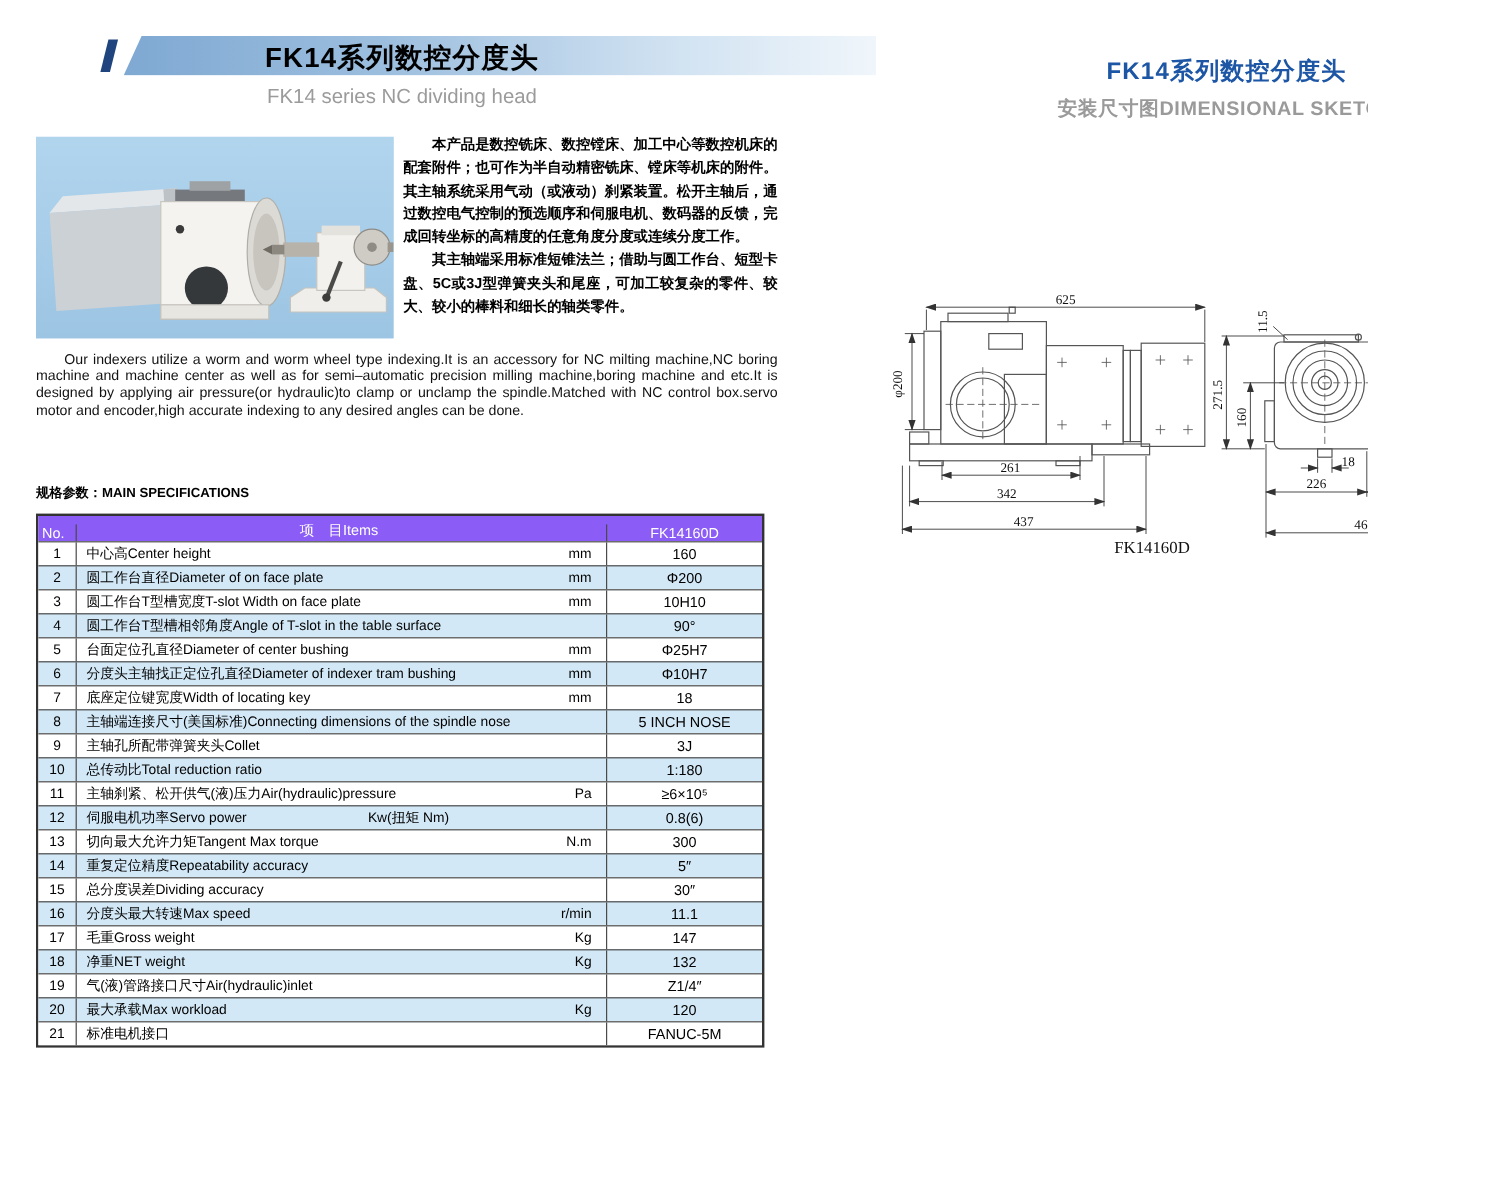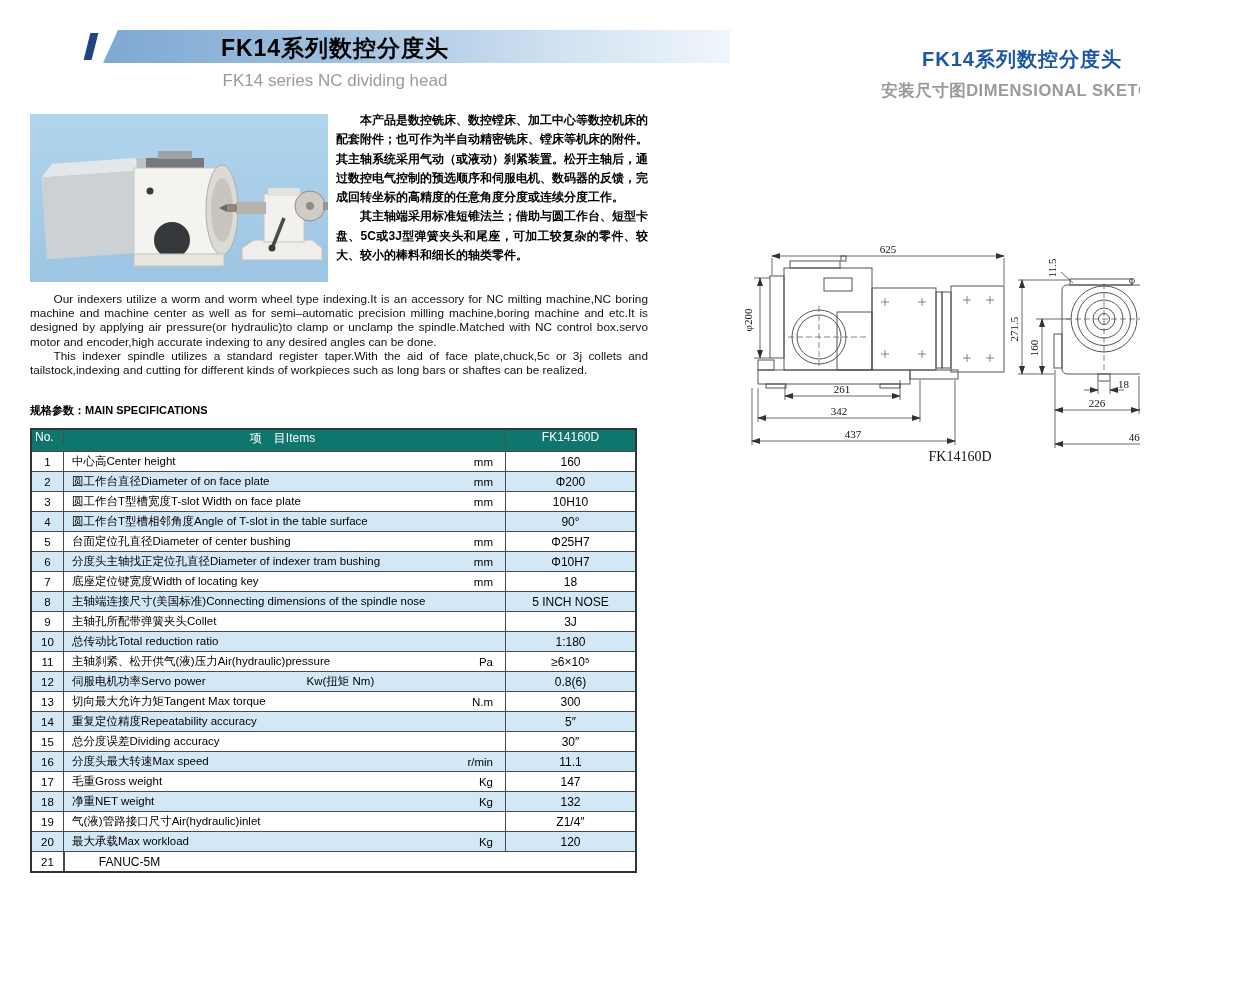--- a/index.html
+++ b/index.html
@@ -27,21 +27,21 @@
   .intro-cn{position:absolute;left:336px;top:111px;width:312px;font-size:12px;font-weight:600;
     line-height:19.3px;text-align:justify;}
   .intro-cn p{margin:0;text-indent:2em;}
   .intro-en{position:absolute;left:30px;top:292px;width:618px;font-size:11.8px;line-height:14.2px;
     text-align:justify;color:#111;}
   .intro-en p{margin:0;text-indent:2em;}
 
   
   .spec-title{position:absolute;left:30px;top:403px;font-size:11px;font-weight:bold;}
   .spec-table{position:absolute;left:30px;top:428px;width:603px;border:2px solid #333;}
-  .thead{display:flex;height:21px;background:#0f766e;color:#fff;font-size:12px;align-items:flex-start;}
+  .thead{display:flex;height:21px;background:#8b5cf6;color:#fff;font-size:12px;align-items:flex-end;}
   .thead .c-no{justify-content:flex-start;padding-left:3px;}
   .trow{display:flex;height:20px;box-sizing:border-box;border-top:1px solid #4a4a4a;
     font-size:11.5px;align-items:stretch;background:#fff;}
   .trow.alt{background:#d3e8f6;}
   .c-no{width:32px;display:flex;align-items:center;justify-content:center;
     border-right:1px solid #4a4a4a;box-sizing:border-box;flex:none;}
   .c-item{flex:1;display:flex;align-items:center;padding:0 12px 0 8px;box-sizing:border-box;min-width:0;
     white-space:nowrap;overflow:hidden;}
   .c-item .unit{margin-left:auto;padding-left:20px;}
   .c-item .unit.inline{margin-left:81px;}
@@ -111,21 +111,20 @@
     </svg>
   </div>
 
   <div class="intro-cn">
     <p>本产品是数控铣床、数控镗床、加工中心等数控机床的配套附件；也可作为半自动精密铣床、镗床等机床的附件。其主轴系统采用气动（或液动）刹紧装置。松开主轴后，通过数控电气控制的预选顺序和伺服电机、数码器的反馈，完成回转坐标的高精度的任意角度分度或连续分度工作。</p>
     <p>其主轴端采用标准短锥法兰；借助与圆工作台、短型卡盘、5C或3J型弹簧夹头和尾座，可加工较复杂的零件、较大、较小的棒料和细长的轴类零件。</p>
   </div>
 
   <div class="intro-en">
     <p>Our indexers utilize a worm and worm wheel type indexing.It is an accessory for NC milting machine,NC boring machine and machine center as well as for semi–automatic precision milling machine,boring machine and etc.It is designed by applying air pressure(or hydraulic)to clamp or unclamp the spindle.Matched with NC control box.servo motor and encoder,high accurate indexing to any desired angles can be done.</p>
-    <p>This indexer spindle utilizes a standard register taper.With the aid of face plate,chuck,5c or 3j collets and tailstock,indexing and cutting for different kinds of workpieces such as long bars or shaftes can be realized.</p>
   </div>
 
   <div class="spec-title">规格参数：MAIN SPECIFICATIONS</div>
   <div class="spec-table">
     <div class="thead">
       <div class="c-no">No.</div>
       <div class="c-item" style="justify-content:center;">项　目Items</div>
       <div class="c-val">FK14160D</div>
     </div>
     <div id="trows">
@@ -277,20 +276,23 @@
         <div class="trow alt">
           <div class="c-no">20</div>
           <div class="c-item">
             <span>最大承载Max workload</span>
             <span class="unit">Kg</span>
           </div>
           <div class="c-val">120</div>
         </div>
         <div class="trow">
           <div class="c-no">21</div>
+          <div class="c-item">
+            <span>标准电机接口</span>
+          </div>
           <div class="c-val">FANUC-5M</div>
         </div>
       </div>
   </div>
 
 
   <div class="drawings">
     <svg width="518" height="240" viewBox="0 0 518 240">
       <defs>
         <marker id="arr" markerWidth="9" markerHeight="6" refX="8" refY="3" orient="auto-start-reverse" markerUnits="userSpaceOnUse">

